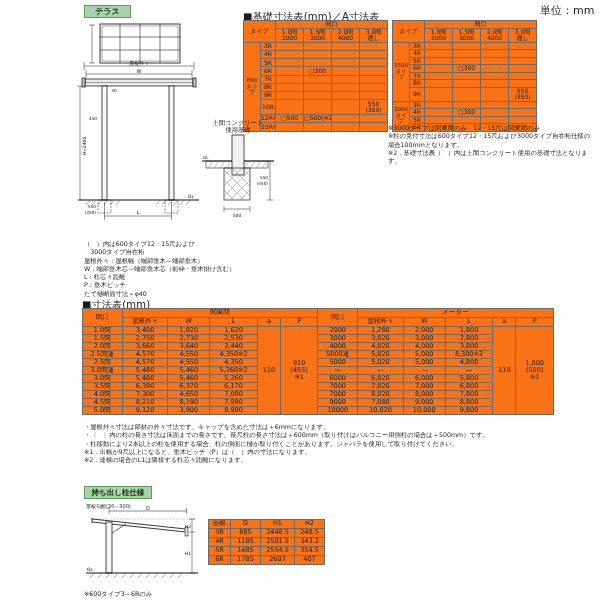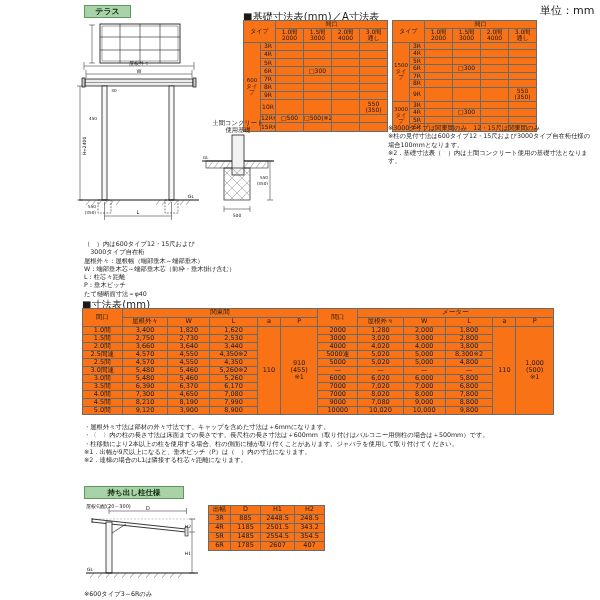--- a/index.html
+++ b/index.html
@@ -546,21 +546,21 @@
 </table>
 
 <div class="abs notes" style="left:84px;top:423px;width:506px">
     <div>・屋根外々寸法は部材の外々寸法です。キャップを含めた寸法は＋6mmになります。</div>
     <div>・〈　〉内の柱の長さ寸法は床面までの長さです。長尺柱の長さ寸法は＋600mm（取り付けはバルコニー用側柱の場合は＋500mm）です。</div>
     <div>・柱移動により2本以上の柱を使用する場合、柱の側面に樋が取り付くことがあります。ジャバラを使用して取り付けてください。</div>
     <div>※1．出幅が9尺以上になると、垂木ピッチ（P）は（　）内の寸法になります。</div>
     <div>※2．連棟の場合のL1は隣接する柱芯々距離になります。</div>
   </div>
 
-<div class="abs badge" style="left:84px;top:486px;width:100px;height:13px;font-size:7.5px;line-height:12px">持ち出し柱仕様</div>
+<div class="abs badge" style="left:84px;top:486px;width:68px;height:13px;font-size:7.5px;line-height:12px">持ち出し柱仕様</div>
 
 <svg class="abs" style="left:84px;top:501px" width="118" height="86" viewBox="0 0 118 86">
   <text x="2" y="6.5" font-size="5">屋根勾配(20～300)</text>
   <line x1="8" y1="18" x2="112" y2="18" stroke="#777" stroke-width="0.4" stroke-dasharray="2 1.5"></line>
   <g stroke="#222" stroke-width="0.9" fill="none">
     <line x1="8" y1="18" x2="102" y2="28"></line>
     <line x1="8" y1="21" x2="102" y2="31"></line>
     <line x1="8" y1="17" x2="8" y2="22"></line>
     <rect x="101" y="26" width="3" height="9" fill="#ddd" stroke-width="0.6"></rect>
   </g>
@@ -591,21 +591,21 @@
     <line x1="108" y1="18" x2="108" y2="72"></line>
     <line x1="105" y1="18" x2="111" y2="18"></line>
       <line x1="105" y1="31" x2="111" y2="31"></line>
       <line x1="105" y1="72" x2="111" y2="72"></line>
   </g>
   <text x="107" y="27" font-size="4.5" text-anchor="end">H2</text>
   <text x="107" y="54" font-size="4.5" text-anchor="end">H1</text>
   <text x="3" y="70" font-size="4.5">GL</text>
 </svg>
 
-<table id="ctable" class="abs" style="left:208px;top:505px;width:116px">
+<table id="ctable" class="abs" style="left:208px;top:519px;width:116px">
   <colgroup>
       <col style="width:22px">
       <col style="width:30px">
       <col style="width:34px">
       <col style="width:30px">
     </colgroup>
   <thead>
       <tr class="ccols-row">
         <th>出幅</th>
         <th>D</th>

